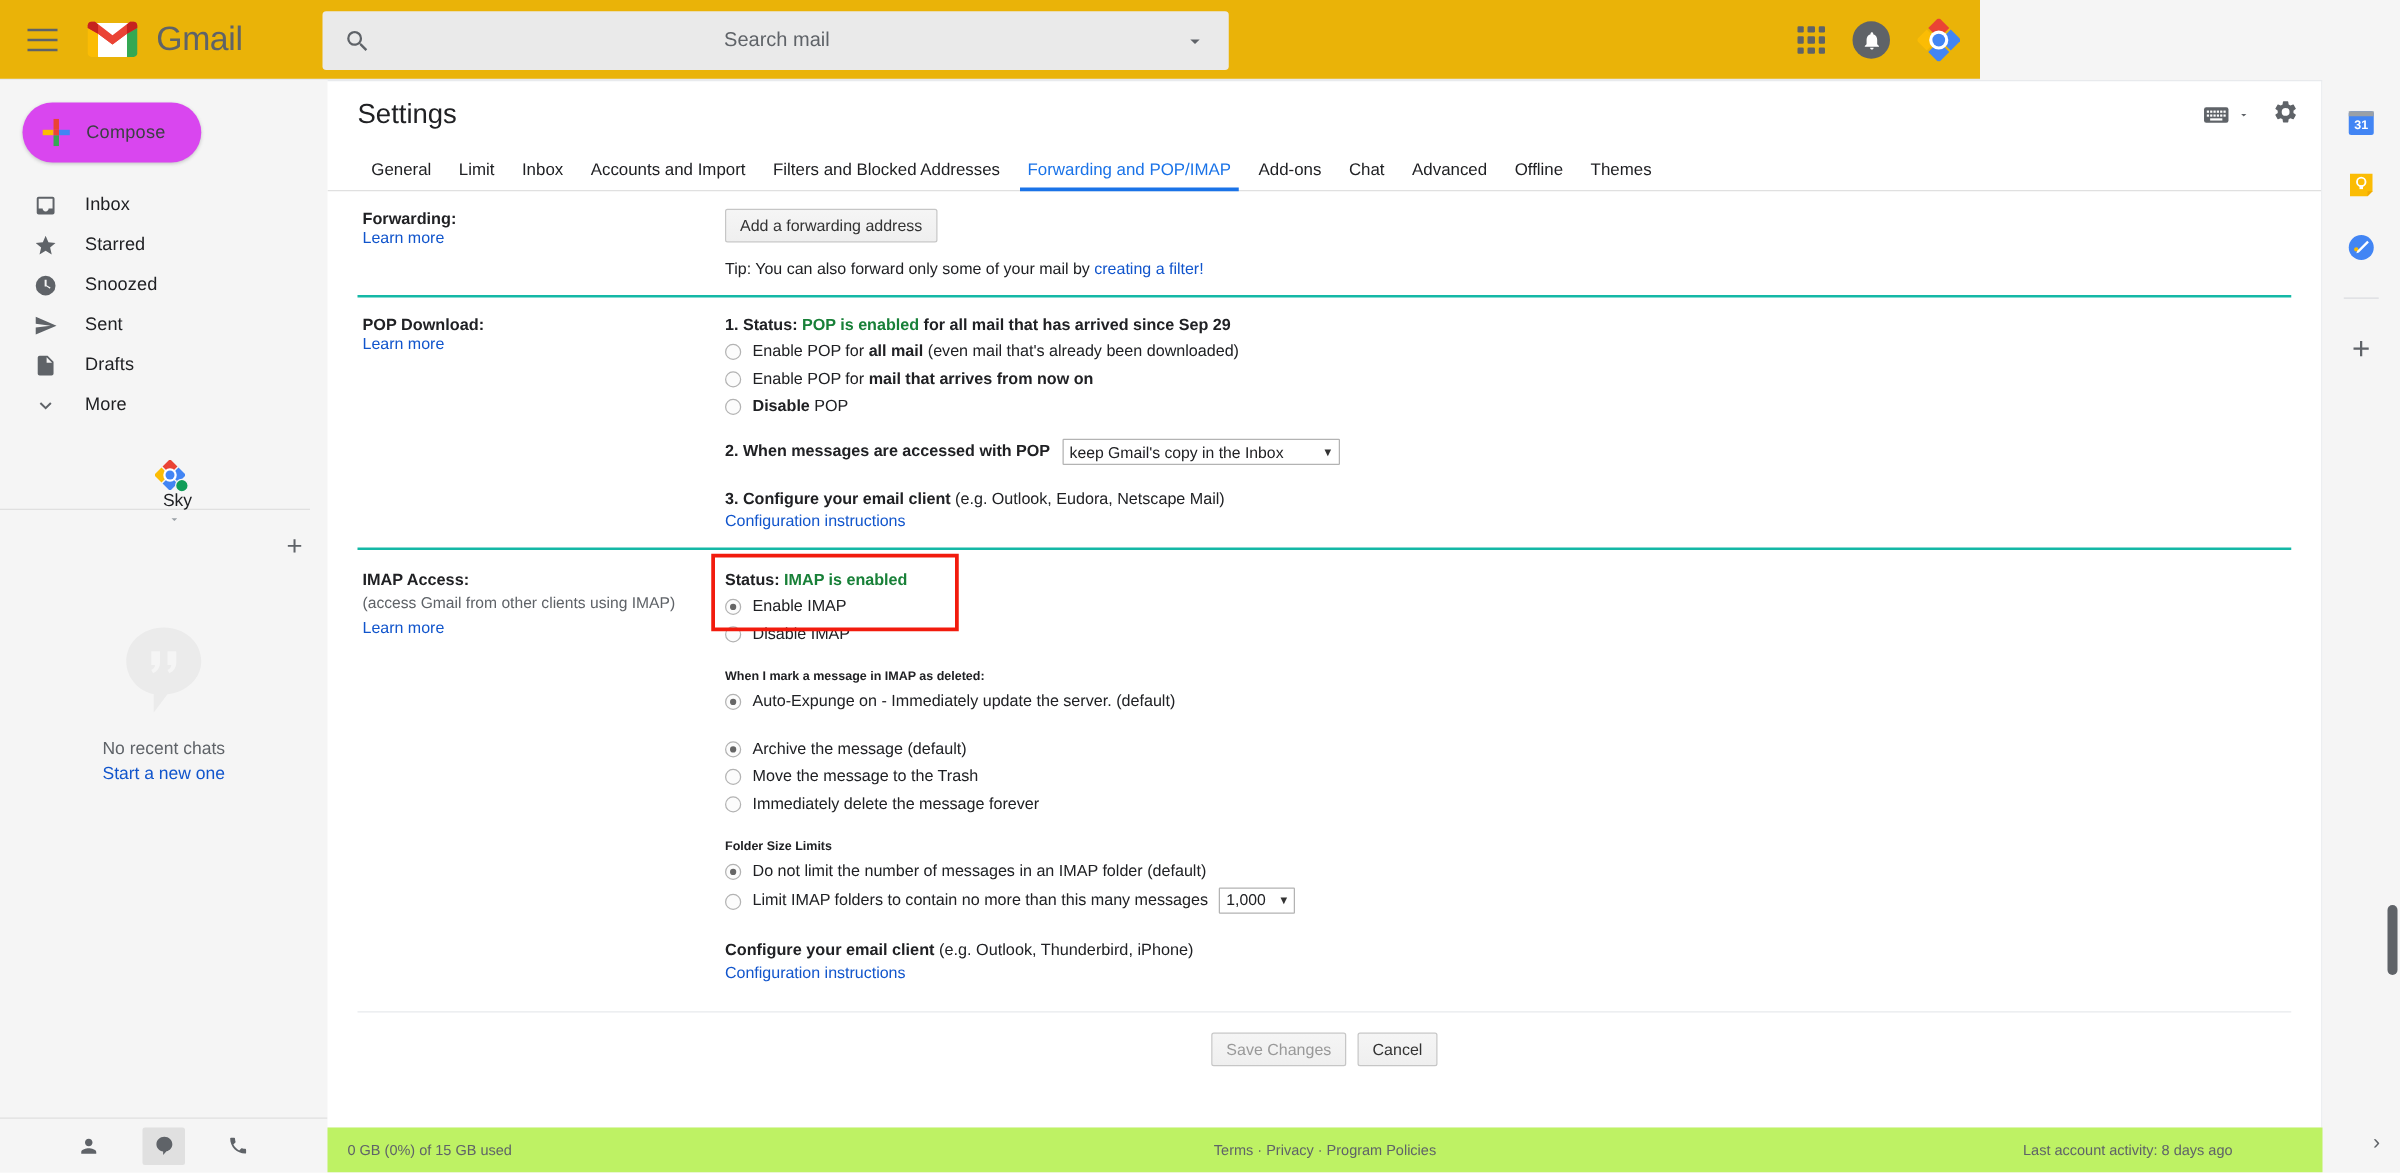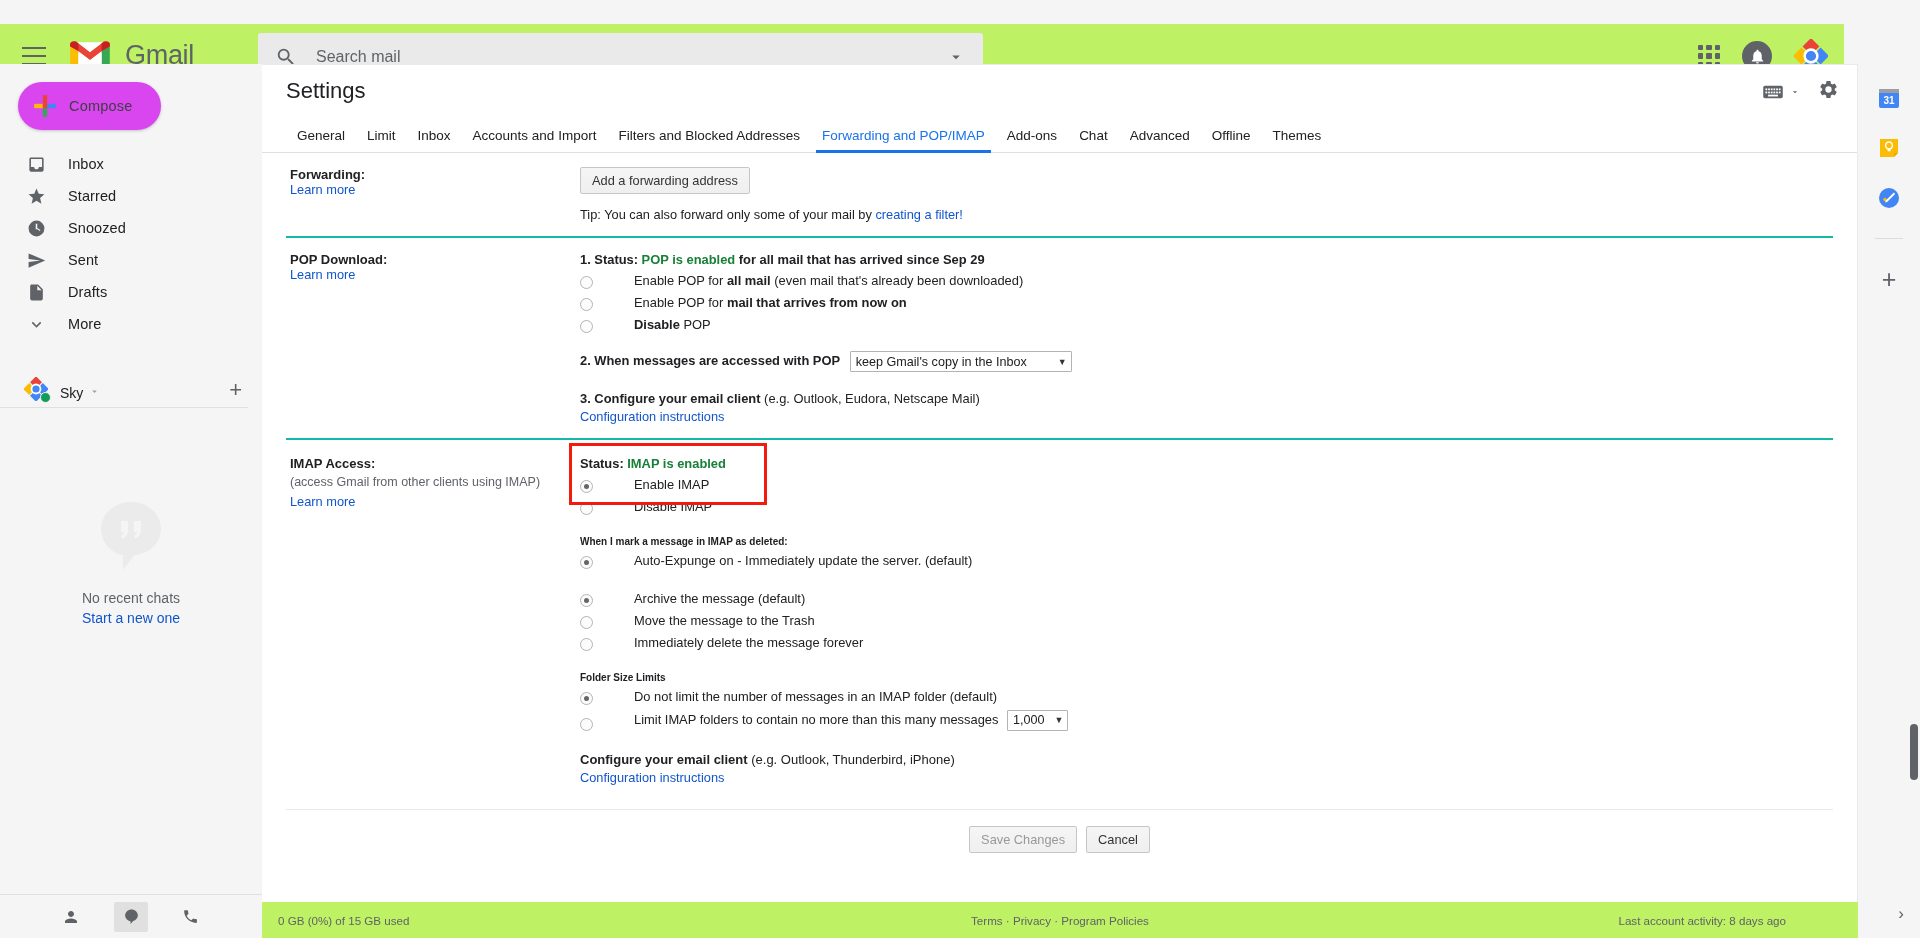--- a/index.html
+++ b/index.html
@@ -10,24 +10,24 @@
     overflow: hidden;
     background: #f5f5f5;
     font-family: "Liberation Sans", sans-serif;
     -webkit-font-smoothing: antialiased;
   }
   body { position: relative; }
 
   
   .topbar {
     position: absolute; top: 0; left: 0;
-    width: 1844px; height: 64px;
-    background: #bef264;
+    width: 1584px; height: 64px;
+    background: #eab308;
     border-bottom: 1px solid #e8eaed;
-    display: flex; align-items: center; margin-top: 24px;
+    display: flex; align-items: center;
   }
   .hamburger {
     width: 24px; height: 18px;
     margin-left: 22px; margin-right: 22px;
     display: flex; flex-direction: column; justify-content: space-between;
     cursor: pointer;
   }
   .hamburger span { display: block; height: 2px; width: 24px; background: #5f6368; }
 
   .gmail-logo { display: flex; align-items: center; cursor: pointer; }
@@ -45,20 +45,21 @@
     display: flex; align-items: center;
   }
   .search-icon-wrap {
     width: 56px; display: flex; align-items: center; justify-content: center;
     cursor: pointer;
   }
   .search-input {
     flex: 1; border: none; outline: none; background: transparent;
     font-size: 16px; color: #202124;
     font-family: "Liberation Sans", sans-serif;
+    text-align: center;
   }
   .search-input::placeholder { color: #5f6368; }
   .search-caret {
     width: 54px; display: flex; align-items: center; justify-content: center;
     cursor: pointer;
   }
 
   .header-right {
     position: absolute; right: 16px; top: 0; height: 64px;
     display: flex; align-items: center; gap: 22px;
@@ -100,22 +101,22 @@
     height: 32px; display: flex; align-items: center;
     padding-left: 26px; cursor: pointer; color: #202124;
     font-size: 14.5px;
   }
   .nav-ico { width: 20px; height: 20px; margin-right: 22px; flex: none;
              display: flex; align-items: center; justify-content: center; }
   .nav-label { letter-spacing: .1px; }
 
   .chat-header {
     margin-top: 28px; height: 40px;
-    display: flex; align-items: flex-end; padding-left: 24px;
-    border-bottom: 1px solid #e0e0e0; margin-right: 14px; padding-bottom: 6px;
+    display: flex; align-items: center; padding-left: 24px;
+    border-bottom: 1px solid #e0e0e0; margin-right: 14px; padding-bottom: 6px; flex-direction: column;
   }
   .chat-av { position: relative; width: 24px; height: 24px; }
   .chat-dot {
     position: absolute; right: -3px; bottom: -2px;
     width: 11px; height: 11px; border-radius: 50%;
     background: #0f9d58; border: 1.5px solid #f5f5f5;
   }
   .chat-name { margin-left: 12px; font-size: 14px; color: #202124; }
   .chat-caret { margin-left: 6px; }
   .chat-plus {
@@ -198,22 +199,22 @@
     border-radius: 2px;
     padding: 5px 11px;
     font-size: 12.8px; color: #333;
     cursor: pointer;
     font-family: "Liberation Sans", sans-serif;
   }
   .gbtn.disabled { color: #999; cursor: default; }
 
   
   .radio-line {
-    display: flex; align-items: flex-end;
-    margin-top: 5px; font-size: 12.9px; line-height: 17px; gap: 32px;
+    display: flex; align-items: center;
+    margin-top: 5px; font-size: 12.9px; line-height: 17px;
   }
   .radio {
     width: 13px; height: 13px; border-radius: 50%;
     border: 1px solid #b3b3b3; background: #fcfcfc;
     flex: none; margin-right: 9px; margin-top: 2px;
     position: relative; cursor: pointer;
   }
   .radio.checked::after {
     content: ''; position: absolute;
     left: 3px; top: 3px; width: 5px; height: 5px;

